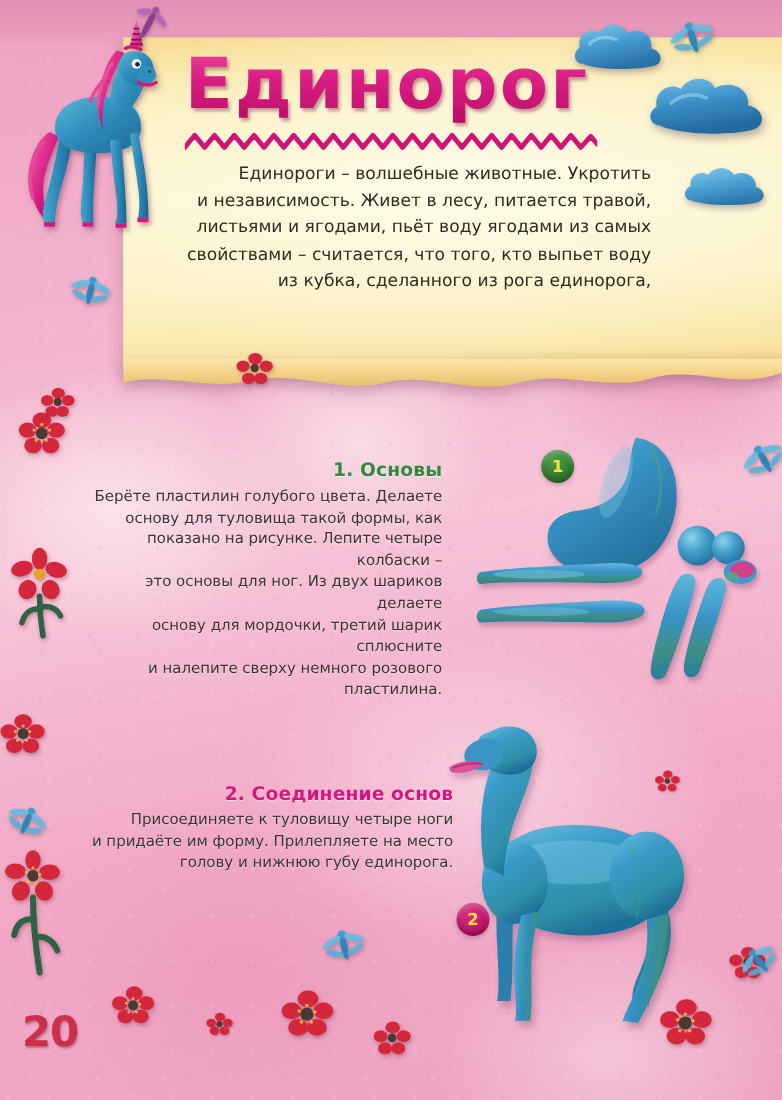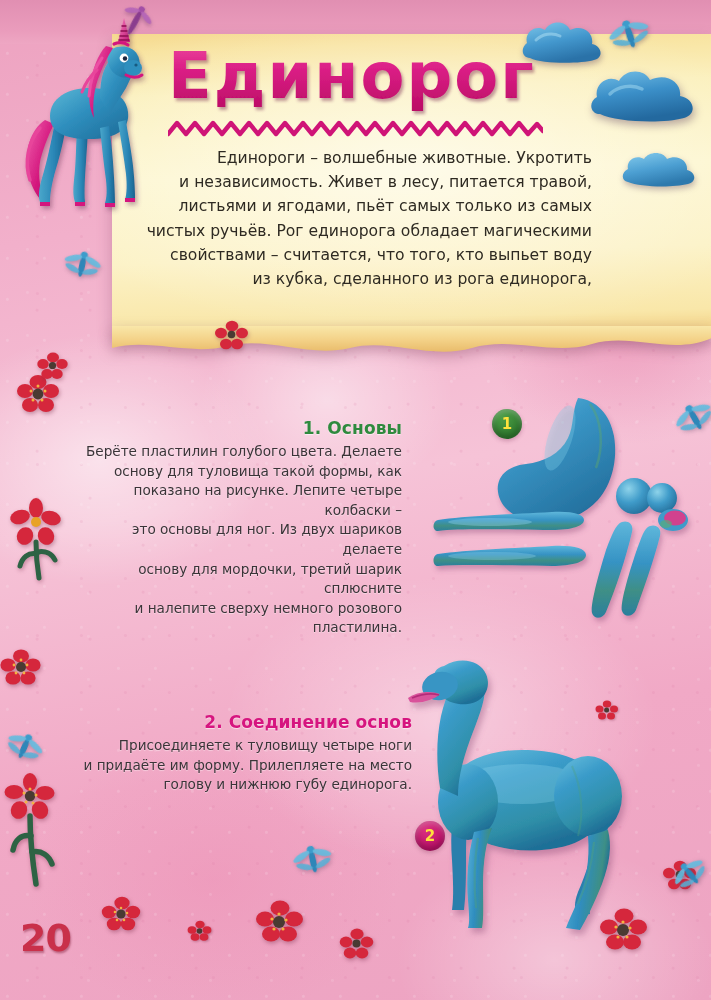--- a/index.html
+++ b/index.html
@@ -124,22 +124,21 @@
     </svg>
   </div>
 
   <svg id="zigzag" viewBox="0 0 375 22" preserveAspectRatio="none">
     <path d="M0,16 L9,5 L18,16 L27,5 L36,16 L45,5 L54,16 L63,5 L72,16 L81,5 L90,16 L99,5 L108,16 L117,5 L126,16 L135,5 L144,16 L153,5 L162,16 L171,5 L180,16 L189,5 L198,16 L207,5 L216,16 L225,5 L234,16 L243,5 L252,16 L261,5 L270,16 L279,5 L288,16 L297,5 L306,16 L315,5 L324,16 L333,5 L342,16 L351,5 L360,16 L369,6 L375,13" fill="none" stroke="#cf1477" stroke-width="4.4" stroke-linecap="round" stroke-linejoin="round"></path>
   </svg>
 
   <div id="intro-text">
     <p>Единороги – волшебные животные. Укротить</p>
     <p>и независимость. Живет в лесу, питается травой,</p>
-    <p>листьями и ягодами, пьёт самых только из самых</p>
-    <p>чистых ручьёв. Рог единорога обладает магическими</p>
+    <p>листьями и ягодами, пьёт воду ягодами из самых</p>
     <p>свойствами – считается, что того, кто выпьет воду</p>
     <p>из кубка, сделанного из рога единорога,</p>
   </div>
 
   <div class="figure" style="left:14px;top:18px;width:135px;height:195px;">
     <svg viewBox="0 0 135 195" width="135" height="195">
       <defs>
         <linearGradient id="ubody" x1="0" y1="0" x2="1" y2="1">
           <stop offset="0%" stop-color="#5cb9d6"></stop>
           <stop offset="45%" stop-color="#2f8fbe"></stop>

